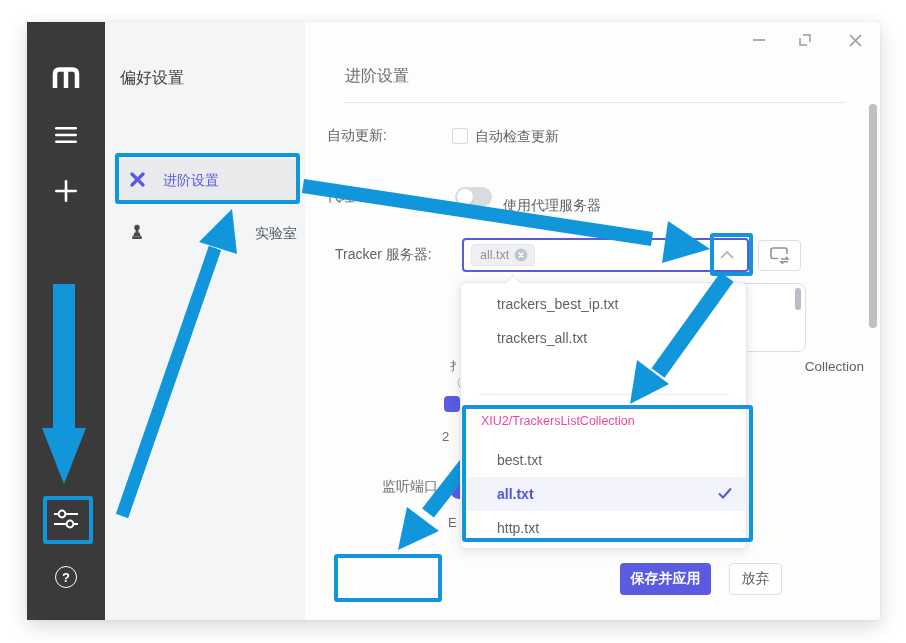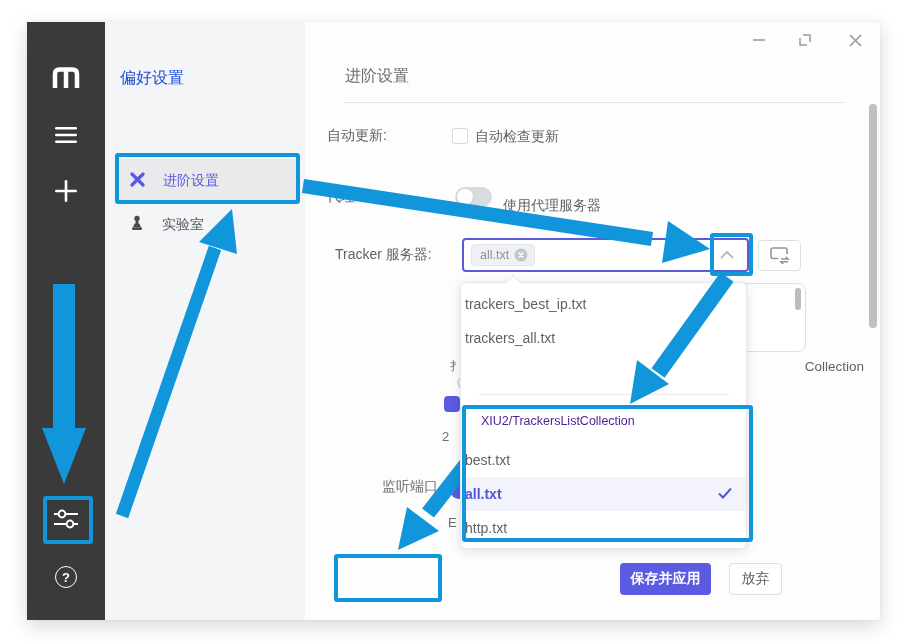--- a/index.html
+++ b/index.html
@@ -10,21 +10,21 @@
   #window { position:absolute; left:27px; top:22px; width:853px; height:598px;
             background:#fdfdfe; box-shadow:0 6px 20px rgba(0,0,0,.16), 0 0 1px rgba(0,0,0,.2);
             border-radius:2px; }
 
   
   #sidebar { position:absolute; left:0; top:0; width:78px; height:598px; background:#3a3a3a; }
   .side-btn { position:absolute; left:0; width:78px; display:flex; justify-content:center; align-items:center; }
 
   
   #nav-panel { position:absolute; left:78px; top:0; width:200px; height:598px; background:#f4f5f7; }
-  #nav-title { position:absolute; left:15px; top:46px; font-size:16px; color:#1d4ed8;text-align:right; }
+  #nav-title { position:absolute; left:15px; top:46px; font-size:16px; color:#404040;text-align:right; }
   .nav-item { position:absolute; left:14px; width:178px; height:43px; display:flex; align-items:center; gap:17px;
               padding-left:10px; border-radius:4px; font-size:14px; color:#55595d; cursor:pointer; }
   .nav-item.active { background:#eaeaec; color:#5b5be2; }
 
   
   #main { position:absolute; left:278px; top:0; width:575px; height:598px; }
   #main-title { position:absolute; left:40px; top:44px; font-size:16px; color:#6a6e72; }
   #title-divider { position:absolute; left:40px; top:80px; width:500px; height:1px; background:#e4e4e6; }
   .form-label { position:absolute; font-size:14px; color:#5f6266; text-align:left; width:120px; }
   .row-text { position:absolute; font-size:14px; color:#5f6266; }
@@ -56,25 +56,25 @@
                    border-radius:4px; z-index:2; }
   #frag-circle { position:absolute; left:423px; top:459px; width:18px; height:18px; background:#5b5be2;
                  border-radius:50%; z-index:2; }
 
   
   #dropdown { position:absolute; left:433px; top:260px; width:287px; height:267px; background:#fff;
               border:1px solid #e4e7ed; border-radius:6px; box-shadow:0 2px 12px rgba(0,0,0,.12); z-index:10; }
   #dropdown-caret { position:absolute; left:481px; top:255px; width:10px; height:10px; background:#fff;
                     border-left:1px solid #e4e7ed; border-top:1px solid #e4e7ed; transform:rotate(45deg); z-index:11; }
   .dd-item { position:absolute; left:0; width:100%; height:34px; display:flex; align-items:center;
-             padding-left:4px; font-size:14px; color:#5f6266; cursor:pointer; }
+             padding-left:36px; font-size:14px; color:#5f6266; cursor:pointer; }
   .dd-item.selected { background:#f3f3fc; color:#5156d9; font-weight:bold; }
   #dd-divider { position:absolute; left:18px; top:111px; width:250px; height:1px; background:#ececec; }
   #dd-group { position:absolute; left:20px; top:128px; height:20px; display:flex; align-items:center;
-              font-size:12.5px; color:#4c1d95; }
+              font-size:12.5px; color:#ec4899; }
   .dd-check { position:absolute; right:14px; top:10px; }
 
   
   #save-button { position:absolute; left:315px; top:541px; width:91px; height:32px; background:#5b5be2;
                  color:#fff; font-size:14px; font-weight:bold; border:none; border-radius:4px;
                  display:flex; align-items:center; justify-content:center; }
   #discard-button { position:absolute; left:424px; top:541px; width:53px; height:32px; background:#fff;
                     color:#5f6266; font-size:14px; border:1px solid #dcdfe6; border-radius:4px;
                     display:flex; align-items:center; justify-content:center; }
 
@@ -138,21 +138,21 @@
     <div class="nav-item active" style="top:137px;">
       <span>
         <svg width="17" height="17" viewBox="0 0 17 17" stroke="#5b5be2" stroke-width="3.4" stroke-linecap="round">
             <path d="M3 3 L14 14"></path>
             <path d="M14 3 L3 14"></path>
           </svg>
       </span>
       <span>进阶设置</span>
     </div>
 
-    <div class="nav-item" style="top:181px;">
+    <div class="nav-item" style="top:190px;justify-content:space-between;">
       <span>
         <svg width="16" height="17" viewBox="0 0 16 17" fill="#4a4a4a">
             <circle cx="8" cy="3.4" r="2.7"></circle>
             <rect x="6.6" y="3.5" width="2.8" height="6"></rect>
             <path d="M4.2 12 L5.6 8.6 h4.8 L11.8 12 Z"></path>
             <rect x="3" y="12.2" width="10" height="2.8" rx="1.2"></rect>
           </svg>
       </span>
       <span>实验室</span>
     </div>

